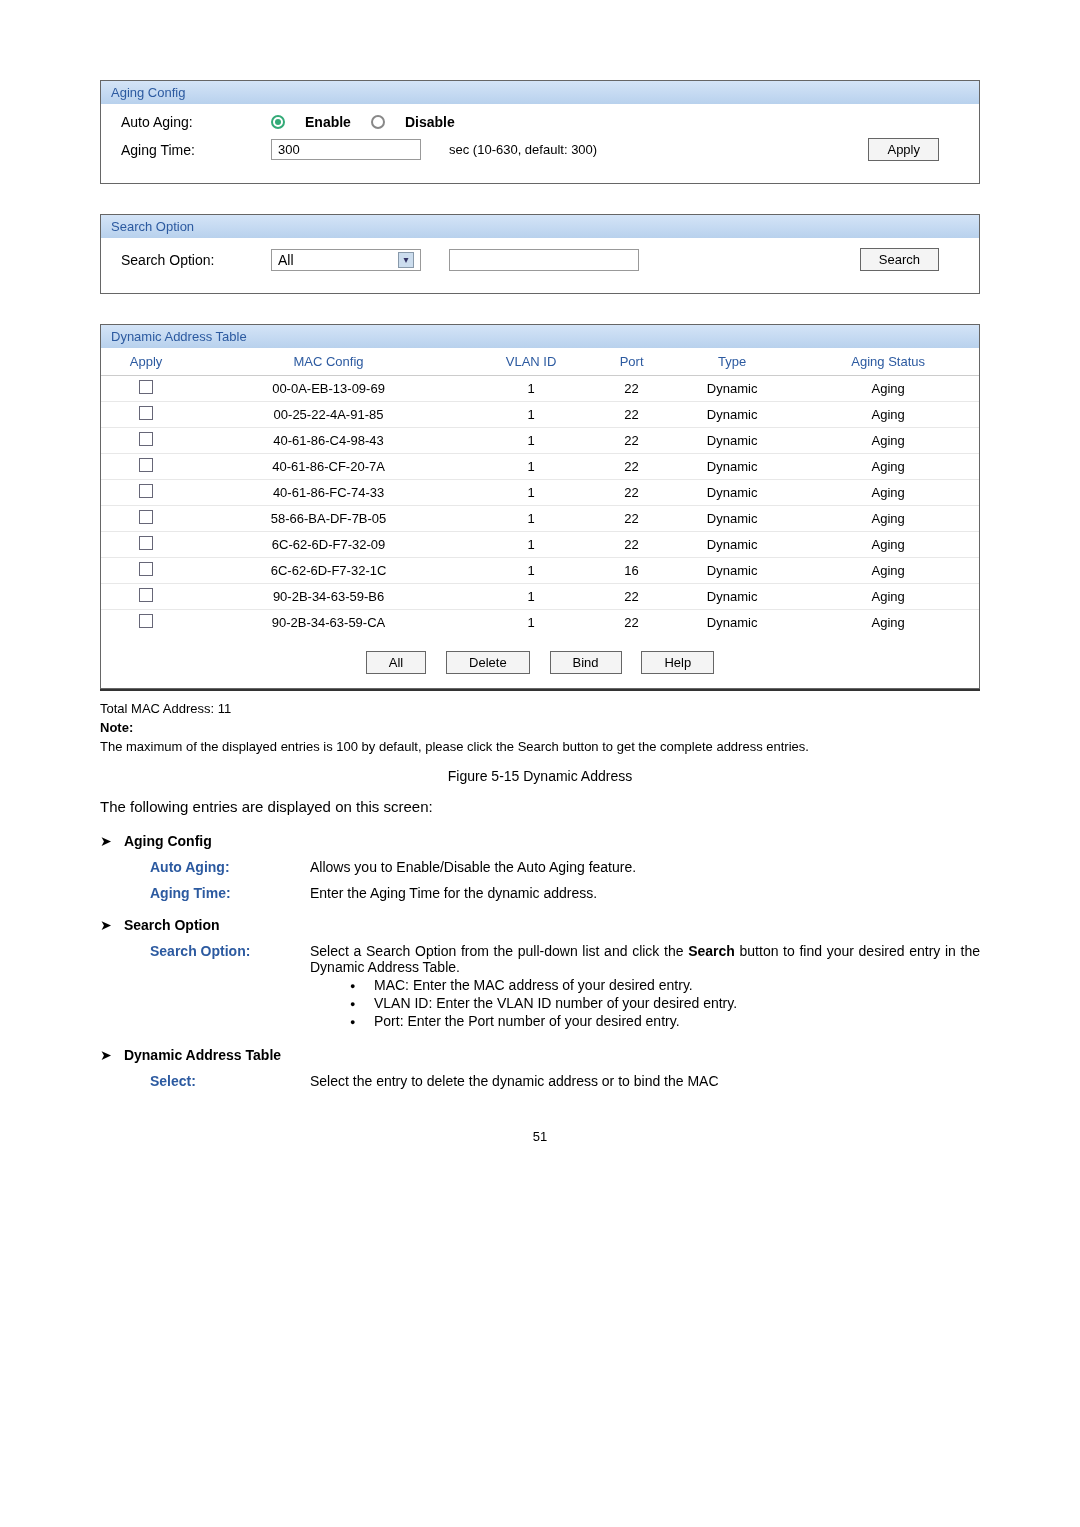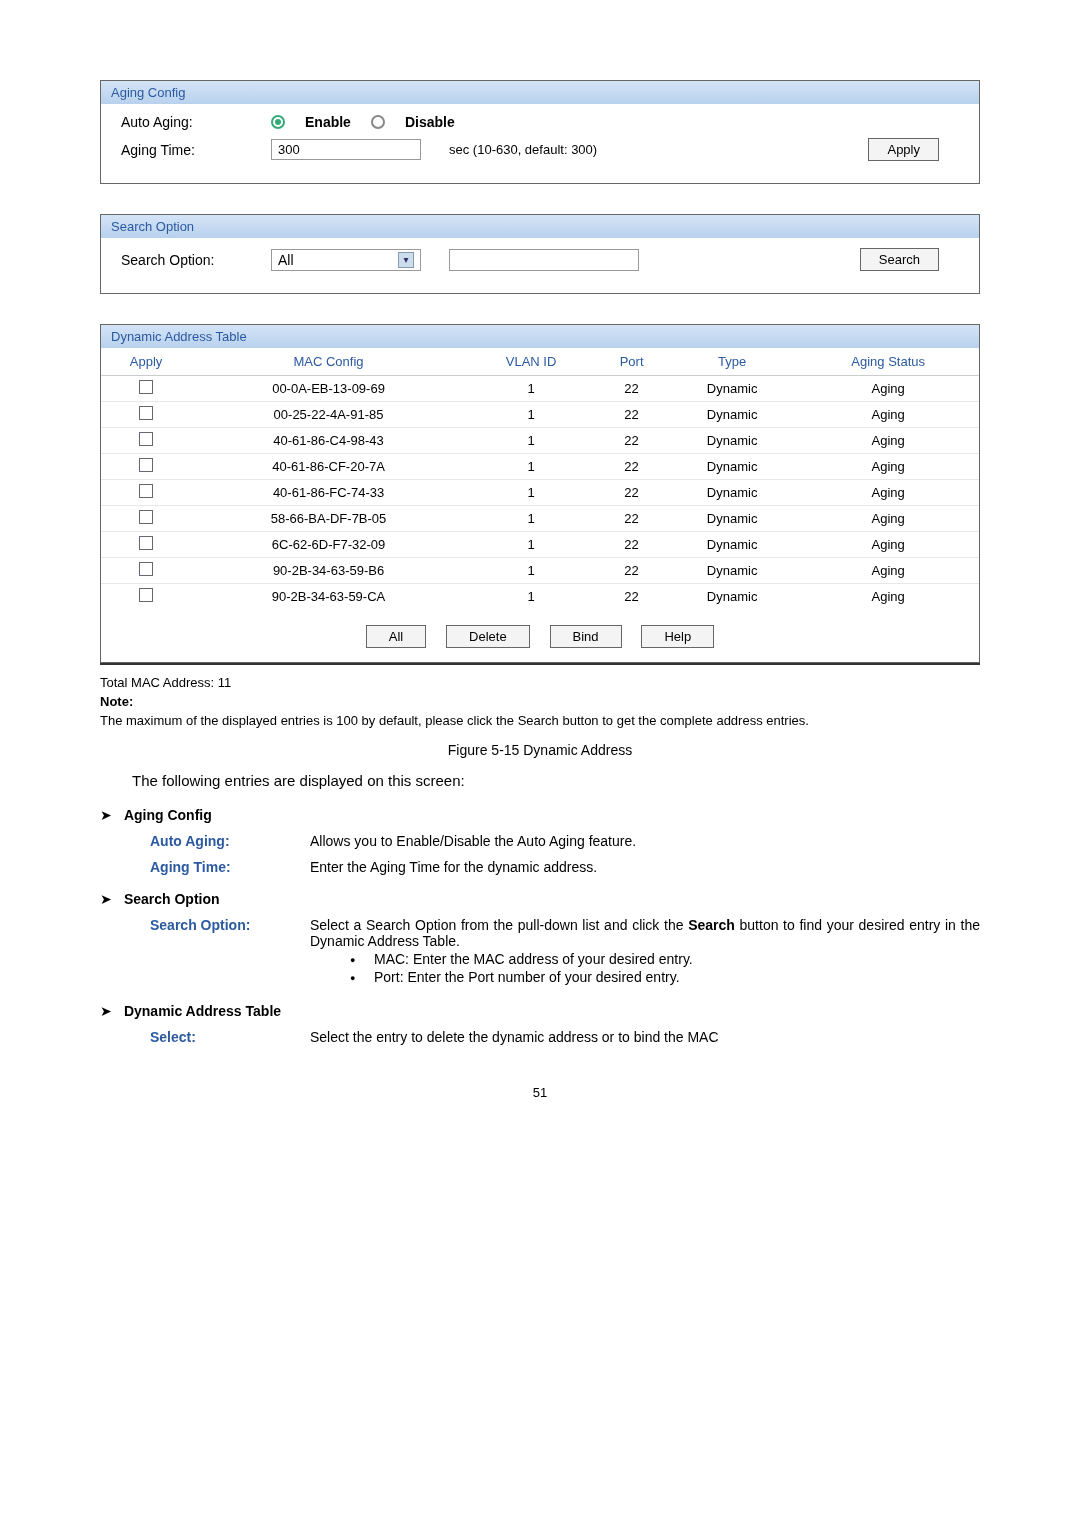--- a/index.html
+++ b/index.html
@@ -29,21 +29,21 @@
 th { color: #2c5aa0; font-weight: normal; padding: 6px 4px; border-bottom: 1px solid #ccc; }
 td { text-align: center; padding: 4px; }
 tr.trow { border-top: 1px solid #e8e8e8; }
 .action-row { text-align: center; padding: 16px 0 14px; }
 .action-row .btn { margin: 0 8px; padding: 3px 22px; }
 .divider { border: none; border-top: 2px solid #333; margin: 0 0 10px; }
 .total { font-size: 13px; margin-bottom: 4px; }
 .note-label { font-weight: bold; font-size: 13px; margin-bottom: 4px; }
 .note-text { font-size: 13px; margin-bottom: 14px; }
 .figure-caption { text-align: center; font-size: 14px; margin-bottom: 14px; }
-.desc-line { font-size: 15px; margin-bottom: 18px; margin-left: 32px; }
+.desc-line { font-size: 15px; margin-bottom: 18px; }
 .section { margin-bottom: 16px; }
 .section-arrow { display: inline-block; width: 20px; }
 .section-title { font-weight: bold; display: inline; }
 .item-row { display: flex; margin: 10px 0 10px 50px; }
 .item-label { color: #2c5aa0; font-weight: bold; width: 160px; flex-shrink: 0; }
 .item-desc { flex: 1; text-align: justify; }
 ul.bullets { list-style: none; padding-left: 40px; margin-top: 2px; }
 ul.bullets li { position: relative; padding-left: 24px; margin: 2px 0; }
 ul.bullets li::before { content: "●"; position: absolute; left: 0; font-size: 9px; top: 4px; }
 .page-num { text-align: center; font-size: 13px; margin-top: 40px; }
@@ -156,20 +156,28 @@
         <tr class="trow">
           <td><span class="checkbox"></span></td>
           <td>6C-62-6D-F7-32-09</td>
           <td>1</td>
           <td>22</td>
           <td>Dynamic</td>
           <td>Aging</td>
         </tr>
         <tr class="trow">
           <td><span class="checkbox"></span></td>
+          <td>6C-62-6D-F7-32-1C</td>
+          <td>1</td>
+          <td>16</td>
+          <td>Dynamic</td>
+          <td>Aging</td>
+        </tr>
+        <tr class="trow">
+          <td><span class="checkbox"></span></td>
           <td>90-2B-34-63-59-B6</td>
           <td>1</td>
           <td>22</td>
           <td>Dynamic</td>
           <td>Aging</td>
         </tr>
         <tr class="trow">
           <td><span class="checkbox"></span></td>
           <td>90-2B-34-63-59-CA</td>
           <td>1</td>
@@ -211,20 +219,21 @@
 
 <div class="section">
   <span class="section-arrow">➤</span>
   <span class="section-title">Search Option</span>
   <div class="item-row">
     <span class="item-label">Search Option:</span>
     <div class="item-desc">
       <span>Select a Search Option from the pull-down list and click the </span><b>Search</b><span> button to find your desired entry in the Dynamic Address Table.</span>
       <ul class="bullets">
         <li>MAC: Enter the MAC address of your desired entry.</li>
+        <li>VLAN ID: Enter the VLAN ID number of your desired entry.</li>
         <li>Port: Enter the Port number of your desired entry.</li>
       </ul>
     </div>
   </div>
 </div>
 
 <div class="section">
   <span class="section-arrow">➤</span>
   <span class="section-title">Dynamic Address Table</span>
   <div class="item-row">

